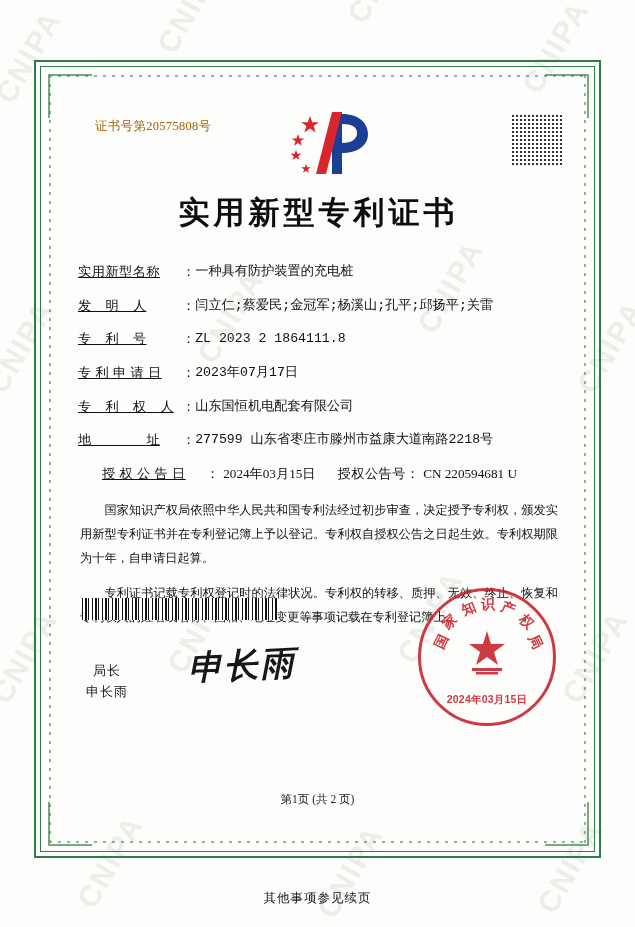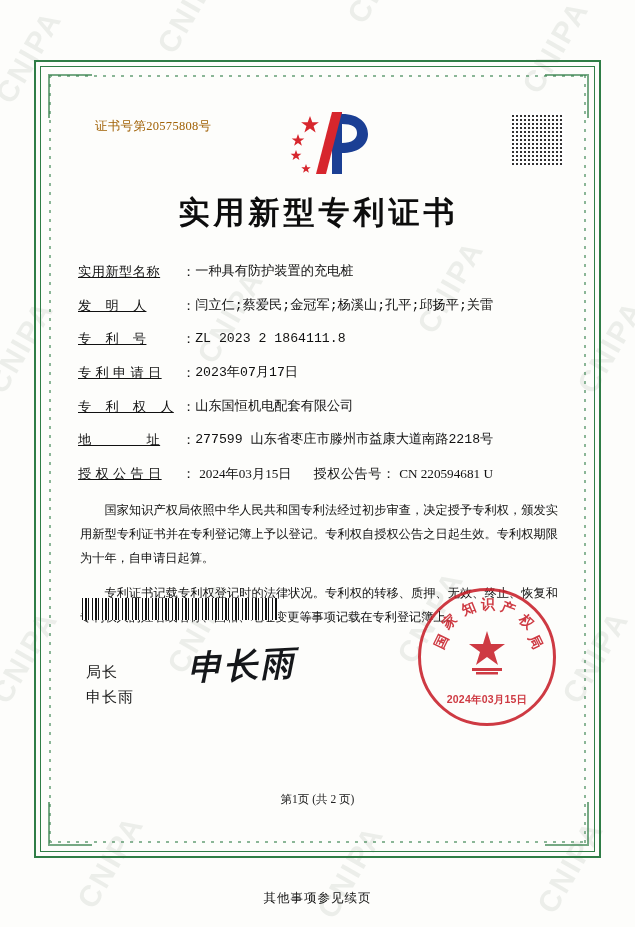--- a/index.html
+++ b/index.html
@@ -158,21 +158,21 @@
     flex: 0 0 104px;
     white-space: nowrap;
     letter-spacing: .5px;
     text-decoration: underline;
   }
   .colon { flex: 0 0 12px; }
   .value { flex: 1 1 auto; font-family: Liberation Mono, monospace; }
   .value .second-line { display: block; }
 
   .row.two-col { margin-bottom: 14.5px; }
-  .row.two-col .label { width: 104px; flex: 0 0 104px; }
+  .row.two-col .label { width: 104px; flex: 0 0 104px; margin-left: 24px; }
   .col2-label {
     flex: 0 0 auto;
     margin-left: 22px;
     white-space: nowrap;
     letter-spacing: .5px;
   }
   .col2-value { flex: 0 0 auto; margin-left: 4px; }
 
   
   .paras {
@@ -195,23 +195,24 @@
       repeating-linear-gradient(90deg,
         #111 0 1px, #fff 1px 3px,
         #111 3px 5px, #fff 5px 6px,
         #111 6px 7px, #fff 7px 10px);
   }
 
   
   .sig-label {
     position: absolute;
     left: 26px; top: 570px;
-    font-size: 15px;
+    font-size: 13px;
     line-height: 1.65;
     letter-spacing: 1px;
+    text-align: center;
   }
   .sig-script {
     position: absolute;
     left: 128px; top: 553px;
     font-size: 34px;
     font-family: "DejaVu Serif", serif;
     font-style: italic;
     font-weight: 700;
     color: #15171a;
     letter-spacing: 2px;

